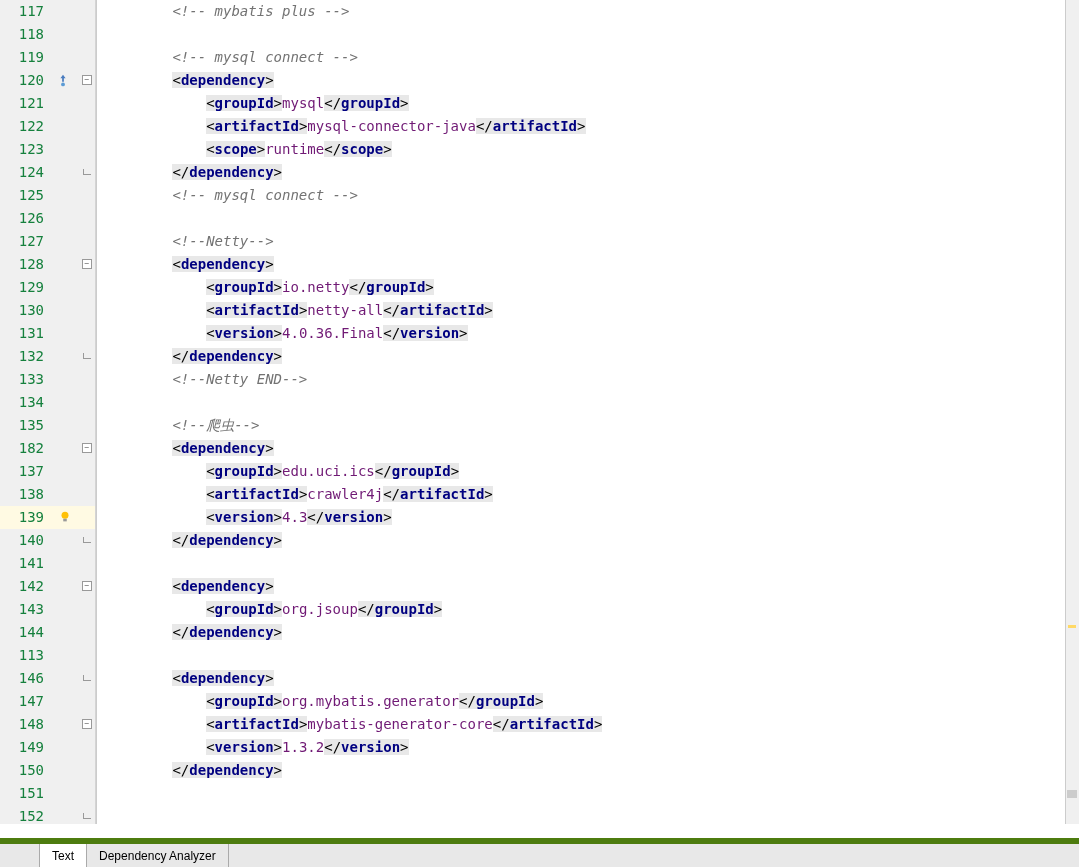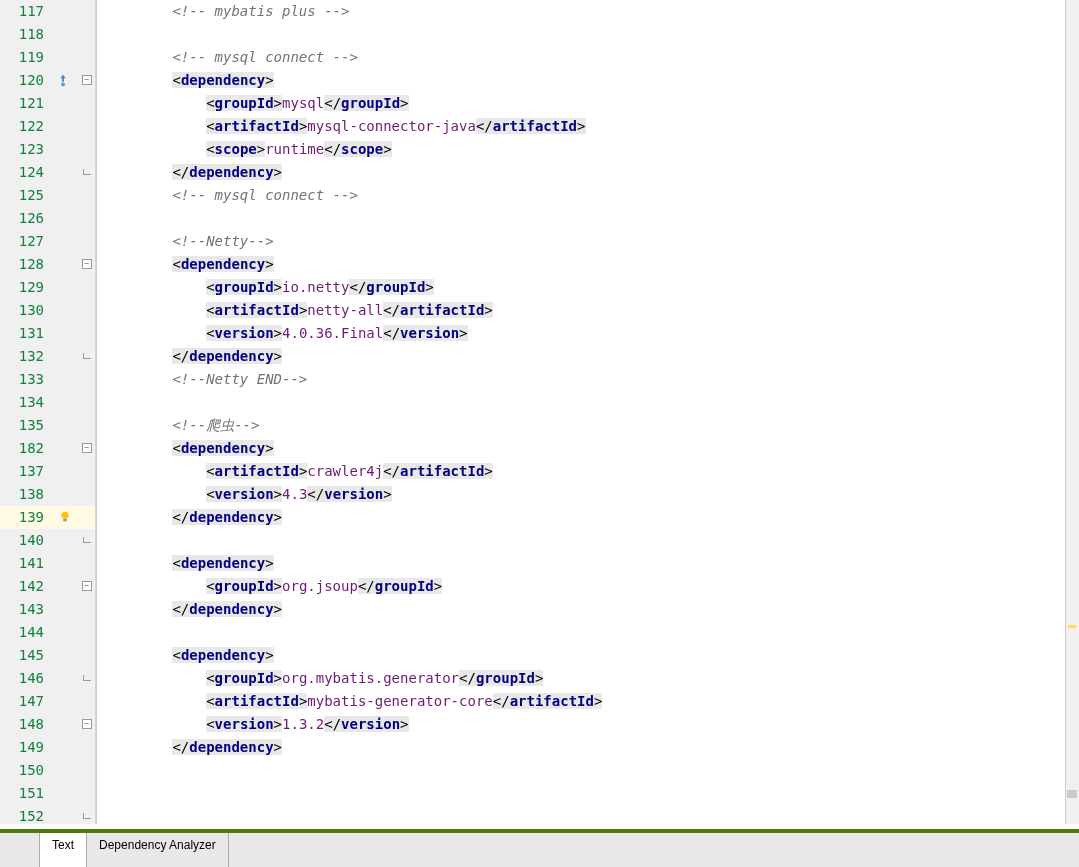--- a/index.html
+++ b/index.html
@@ -13,21 +13,21 @@
 .code-area { flex:1; background:#fff; position:relative; }
 .code-line { height:23px; line-height:23px; white-space:pre; padding-left:8px; font-family:'Consolas','Monaco',monospace; }
 .t-br { color:#000; background:#e8e8e8; }
 .t-tag { color:#000080; font-weight:bold; background:#e8e8e8; }
 .t-txt { color:#701a75; }
 .t-cm { color:#737373; font-style:italic; }
 .t-sel { background:#a6c8e8; }
 .fold-mark { width:10px; height:10px; border:1px solid #999; position:absolute; left:2px; background:#fff; font-size:8px; line-height:8px; text-align:center; color:#666; }
 .bulb { position:absolute; left:6px; width:14px; height:14px; }
 .arrow-icon { position:absolute; left:4px; top:4px; width:14px; height:14px; }
-.tabs { position:absolute; bottom:0; left:0; right:0; height:38px; background:#e8e8e8; border-top:4px solid #4d7c0f; display:flex; align-items:stretch; }
+.tabs { position:absolute; bottom:0; left:0; right:0; height:29px; background:#e8e8e8; border-top:6px solid #4d7c0f; display:flex; align-items:stretch; }
 .tabs .spacer { width:40px; border-right:1px solid #aaa; }
 .tab { padding:0 12px; line-height:25px; font-family:'Segoe UI',Arial,sans-serif; font-size:12px; border-right:1px solid #aaa; cursor:pointer; }
 .tab.active { background:#fff; }
 .scroll-edge { position:absolute; right:0; top:0; width:14px; height:824px; background:#f0f0f0; border-left:1px solid #ccc; }
 .lmark { position:absolute; left:2px; width:8px; height:3px; background:#ffd966; }
 </style>
 </head>
 <body>
 
 <div class="editor">
@@ -191,21 +191,21 @@
        <div class="ln-col">143</div>
        <div class="icon-col"></div>
        <div class="fold-col" style="position:relative"></div>
      </div>
         <div class="gutter-row" style="display:flex">
        <div class="ln-col">144</div>
        <div class="icon-col"></div>
        <div class="fold-col" style="position:relative"></div>
      </div>
         <div class="gutter-row" style="display:flex">
-       <div class="ln-col">145</div>
+       <div class="ln-col">113</div>
        <div class="icon-col"></div>
        <div class="fold-col" style="position:relative"></div>
      </div>
         <div class="gutter-row" style="display:flex">
        <div class="ln-col">146</div>
        <div class="icon-col"></div>
        <div class="fold-col" style="position:relative">
             <div style="position:absolute;left:3px;top:8px;width:8px;height:6px;border-left:1px solid #999;border-bottom:1px solid #999"></div>
           </div>
      </div>
@@ -260,20 +260,21 @@
         <div class="code-line">        <span class="t-cm">&lt;!--Netty--&gt;</span></div>
         <div class="code-line">        <span class="t-br">&lt;</span><span class="t-tag">dependency</span><span class="t-br">&gt;</span></div>
         <div class="code-line">            <span class="t-br">&lt;</span><span class="t-tag">groupId</span><span class="t-br">&gt;</span><span class="t-txt">io.netty</span><span class="t-br">&lt;/</span><span class="t-tag">groupId</span><span class="t-br">&gt;</span></div>
         <div class="code-line">            <span class="t-br">&lt;</span><span class="t-tag">artifactId</span><span class="t-br">&gt;</span><span class="t-txt">netty-all</span><span class="t-br">&lt;/</span><span class="t-tag">artifactId</span><span class="t-br">&gt;</span></div>
         <div class="code-line">            <span class="t-br">&lt;</span><span class="t-tag">version</span><span class="t-br">&gt;</span><span class="t-txt">4.0.36.Final</span><span class="t-br">&lt;/</span><span class="t-tag">version</span><span class="t-br">&gt;</span></div>
         <div class="code-line">        <span class="t-br">&lt;/</span><span class="t-tag">dependency</span><span class="t-br">&gt;</span></div>
         <div class="code-line">        <span class="t-cm">&lt;!--Netty END--&gt;</span></div>
         <div class="code-line"></div>
         <div class="code-line">        <span class="t-cm">&lt;!--爬虫--&gt;</span></div>
         <div class="code-line">        <span class="t-br">&lt;</span><span class="t-tag">dependency</span><span class="t-br">&gt;</span></div>
+        <div class="code-line">            <span class="t-br">&lt;</span><span class="t-tag">groupId</span><span class="t-br">&gt;</span><span class="t-txt">edu.uci.ics</span><span class="t-br">&lt;/</span><span class="t-tag">groupId</span><span class="t-br">&gt;</span></div>
         <div class="code-line">            <span class="t-br">&lt;</span><span class="t-tag">artifactId</span><span class="t-br">&gt;</span><span class="t-txt">crawler4j</span><span class="t-br">&lt;/</span><span class="t-tag">artifactId</span><span class="t-br">&gt;</span></div>
         <div class="code-line hl">            <span class="t-sel"><span class="t-br">&lt;</span><span class="t-tag">version</span><span class="t-br">&gt;</span></span><span class="t-txt">4.3</span><span class="t-sel"><span class="t-br">&lt;/</span><span class="t-tag">version</span><span class="t-br">&gt;</span></span></div>
         <div class="code-line">        <span class="t-br">&lt;/</span><span class="t-tag">dependency</span><span class="t-br">&gt;</span></div>
         <div class="code-line"></div>
         <div class="code-line">        <span class="t-br">&lt;</span><span class="t-tag">dependency</span><span class="t-br">&gt;</span></div>
         <div class="code-line">            <span class="t-br">&lt;</span><span class="t-tag">groupId</span><span class="t-br">&gt;</span><span class="t-txt">org.jsoup</span><span class="t-br">&lt;/</span><span class="t-tag">groupId</span><span class="t-br">&gt;</span></div>
         <div class="code-line">        <span class="t-br">&lt;/</span><span class="t-tag">dependency</span><span class="t-br">&gt;</span></div>
         <div class="code-line"></div>
         <div class="code-line">        <span class="t-br">&lt;</span><span class="t-tag">dependency</span><span class="t-br">&gt;</span></div>
         <div class="code-line">            <span class="t-br">&lt;</span><span class="t-tag">groupId</span><span class="t-br">&gt;</span><span class="t-txt">org.mybatis.generator</span><span class="t-br">&lt;/</span><span class="t-tag">groupId</span><span class="t-br">&gt;</span></div>

